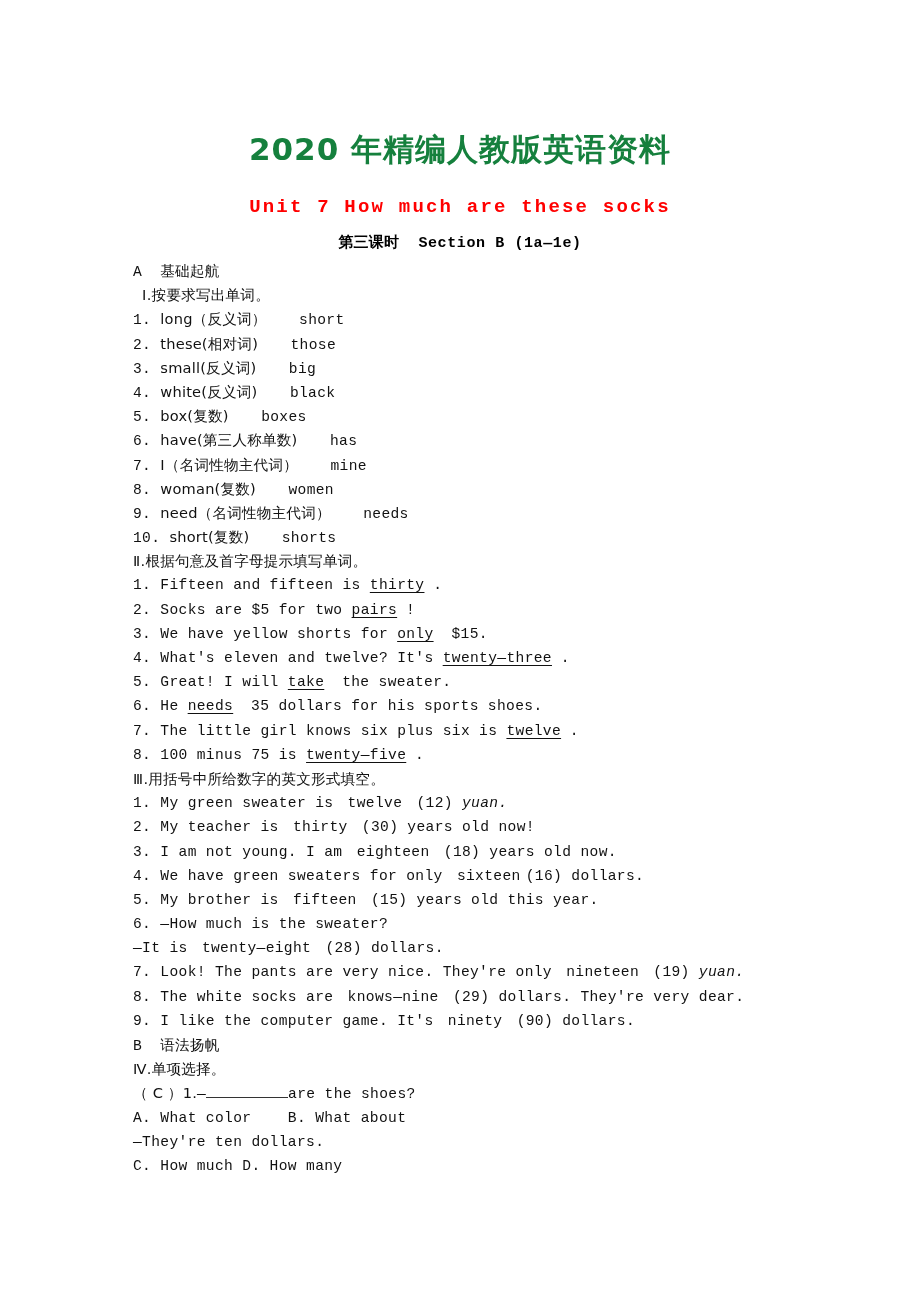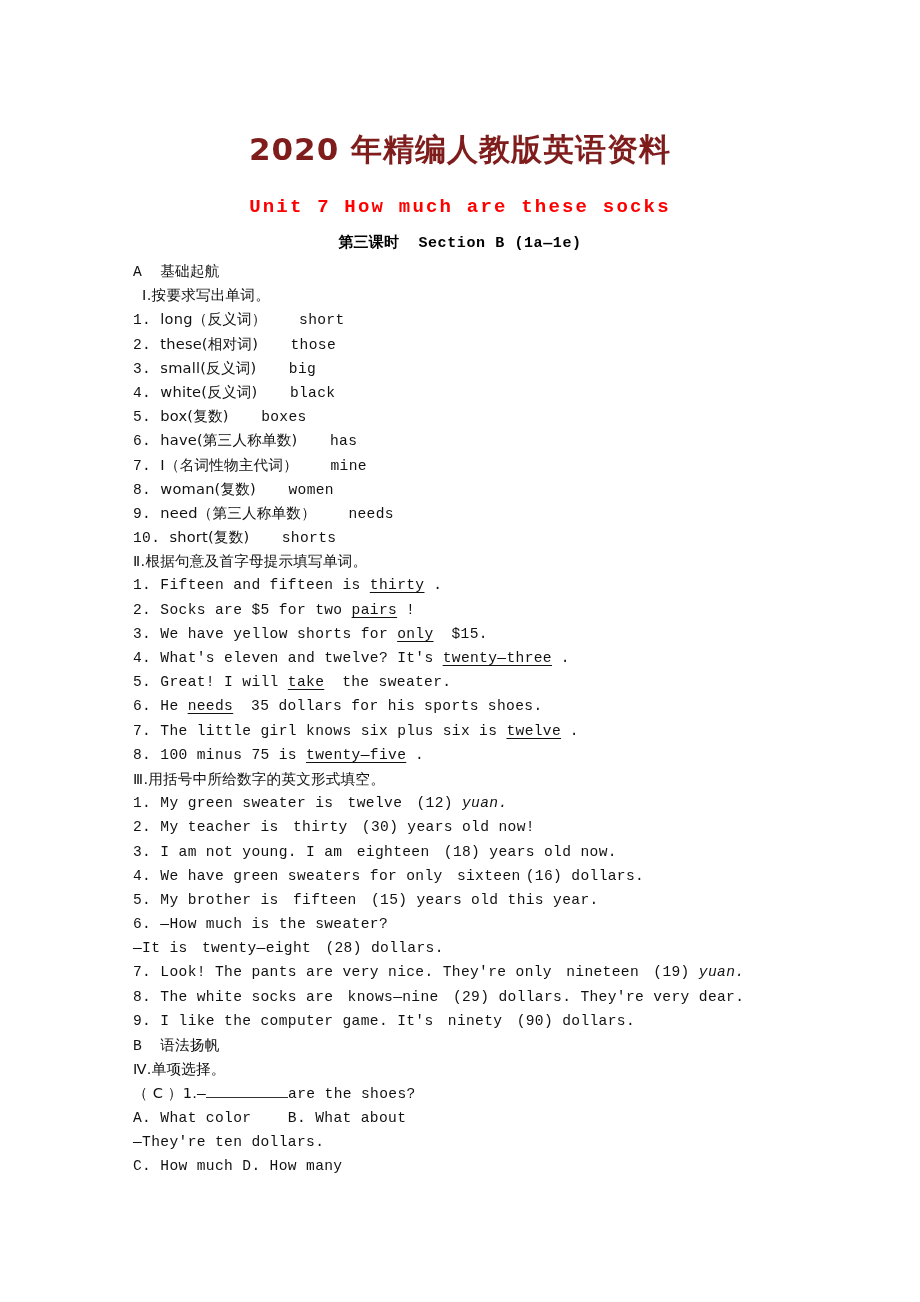--- a/index.html
+++ b/index.html
@@ -27,21 +27,21 @@
   .banner {
     position: absolute;
     left: 0;
     top: 129px;
     width: 920px;
     text-align: center;
     font-family: "DejaVu Sans", "Liberation Sans", sans-serif;
     font-size: 31px;
     font-weight: bold;
     letter-spacing: 1px;
-    color: #7f1d1d;
+    color: #15803d;
     white-space: nowrap;
   }
 
   
   .unit-title {
     position: absolute;
     left: 0;
     top: 196px;
     width: 920px;
     text-align: center;
@@ -166,21 +166,21 @@
     <div class="line">
       <span>6.</span>&nbsp;<span class="cn">have(第三人称单数)</span>&nbsp;&nbsp;&nbsp;<span class="ans">has</span>
     </div>
     <div class="line">
       <span>7.</span>&nbsp;<span class="cn">I（名词性物主代词）</span>&nbsp;&nbsp;&nbsp;<span class="ans">mine</span>
     </div>
     <div class="line">
       <span>8.</span>&nbsp;<span class="cn">woman(复数)</span>&nbsp;&nbsp;&nbsp;<span class="ans">women</span>
     </div>
     <div class="line">
-      <span>9.</span>&nbsp;<span class="cn">need（第三人称单数）</span>&nbsp;&nbsp;&nbsp;<span class="ans">needs</span>
+      <span>9.</span>&nbsp;<span class="cn">need（名词性物主代词）</span>&nbsp;&nbsp;&nbsp;<span class="ans">needs</span>
     </div>
     <div class="line">
       <span>10.</span>&nbsp;<span class="cn">short(复数)</span>&nbsp;&nbsp;&nbsp;<span class="ans">shorts</span>
     </div>
 
     <div class="line">
       <span class="roman">Ⅱ</span><span class="cn">.根据句意及首字母提示填写单词。</span>
     </div>
 
     <div class="line">

